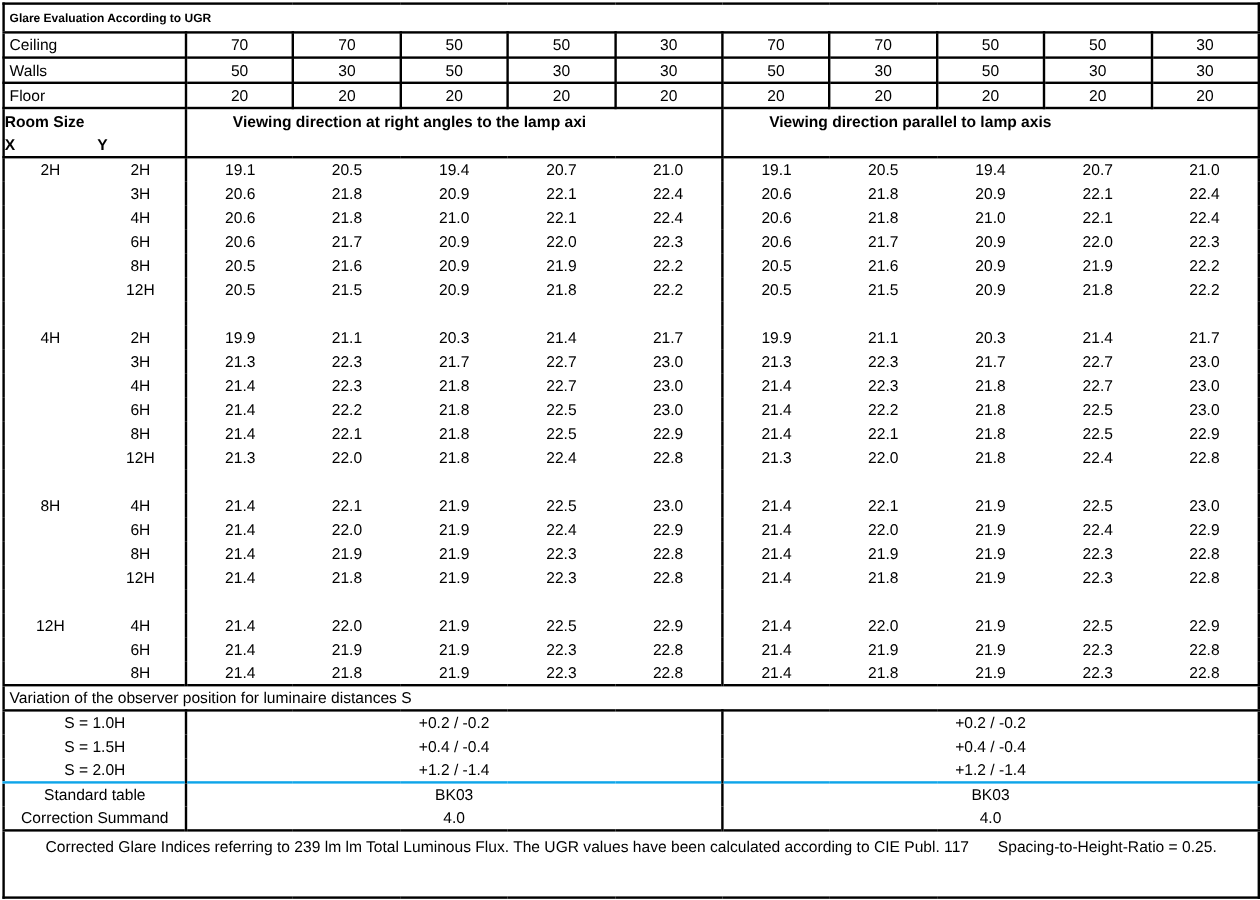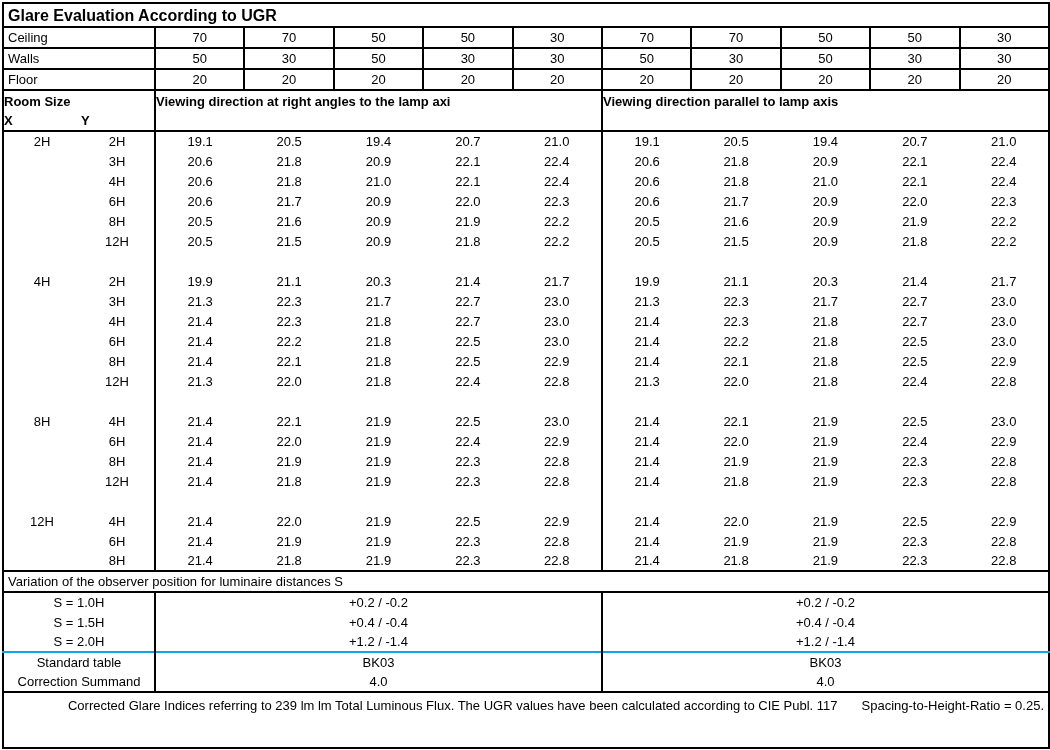--- a/index.html
+++ b/index.html
@@ -21,51 +21,51 @@
   }
   col.colx { width: 77px; }
   col.coly { width: 75px; }
   col.colv { width: 89.4px; }
   td { padding: 0; vertical-align: middle; line-height: 19px; }
   
   td.title-cell {
     height: 24px;
     border-bottom: 2px solid #000;
     font-weight: bold;
-    font-size: 16px;
+    font-size: 10px;
     text-align: left;
     padding-left: 4px;
   }
   
   tr.surface-row td { border: 2px solid #000; height: 20px; text-align: center; }
   tr.surface-row td.surf-label { text-align: left; padding-left: 4px; margin-left: 43px; }
   
   tr.colhead-row td { border: 2px solid #000; height: 40px; text-align: left; vertical-align: top; font-weight: bold; }
   .roomsize-wrap { padding-top: 1px; }
   .xy-row { display: grid; grid-template-columns: 77px 75px; }
-  .section-label { padding-top: 1px; }
+  .section-label { padding-top: 1px; margin-left: 38px; }
   
   tr.data-row td, tr.spacer-row td { height: 20px; text-align: center; }
   td.sep { border-left: 2px solid #000; }
   
   td.band-cell {
     height: 20px;
     border-top: 2px solid #000;
     border-bottom: 2px solid #000;
     text-align: left;
     padding-left: 4px;
   }
   tr.var-row td { height: 20px; text-align: center; }
   tr.sum-row td { height: 20px; text-align: center; }
   tr.sum-first td { border-top: 2px solid #0ea5e9; }
   
   td.footer-cell {
     border-top: 2px solid #000;
     vertical-align: top;
-    text-align: right;
+    text-align: center;
     padding: 3px 4px 0 4px;
     height: 56px;
   }
   .footer-ratio { margin-left: 24px; }
 </style>
 </head>
 <body>
 
 <div class="report">
   <table class="ugr">

